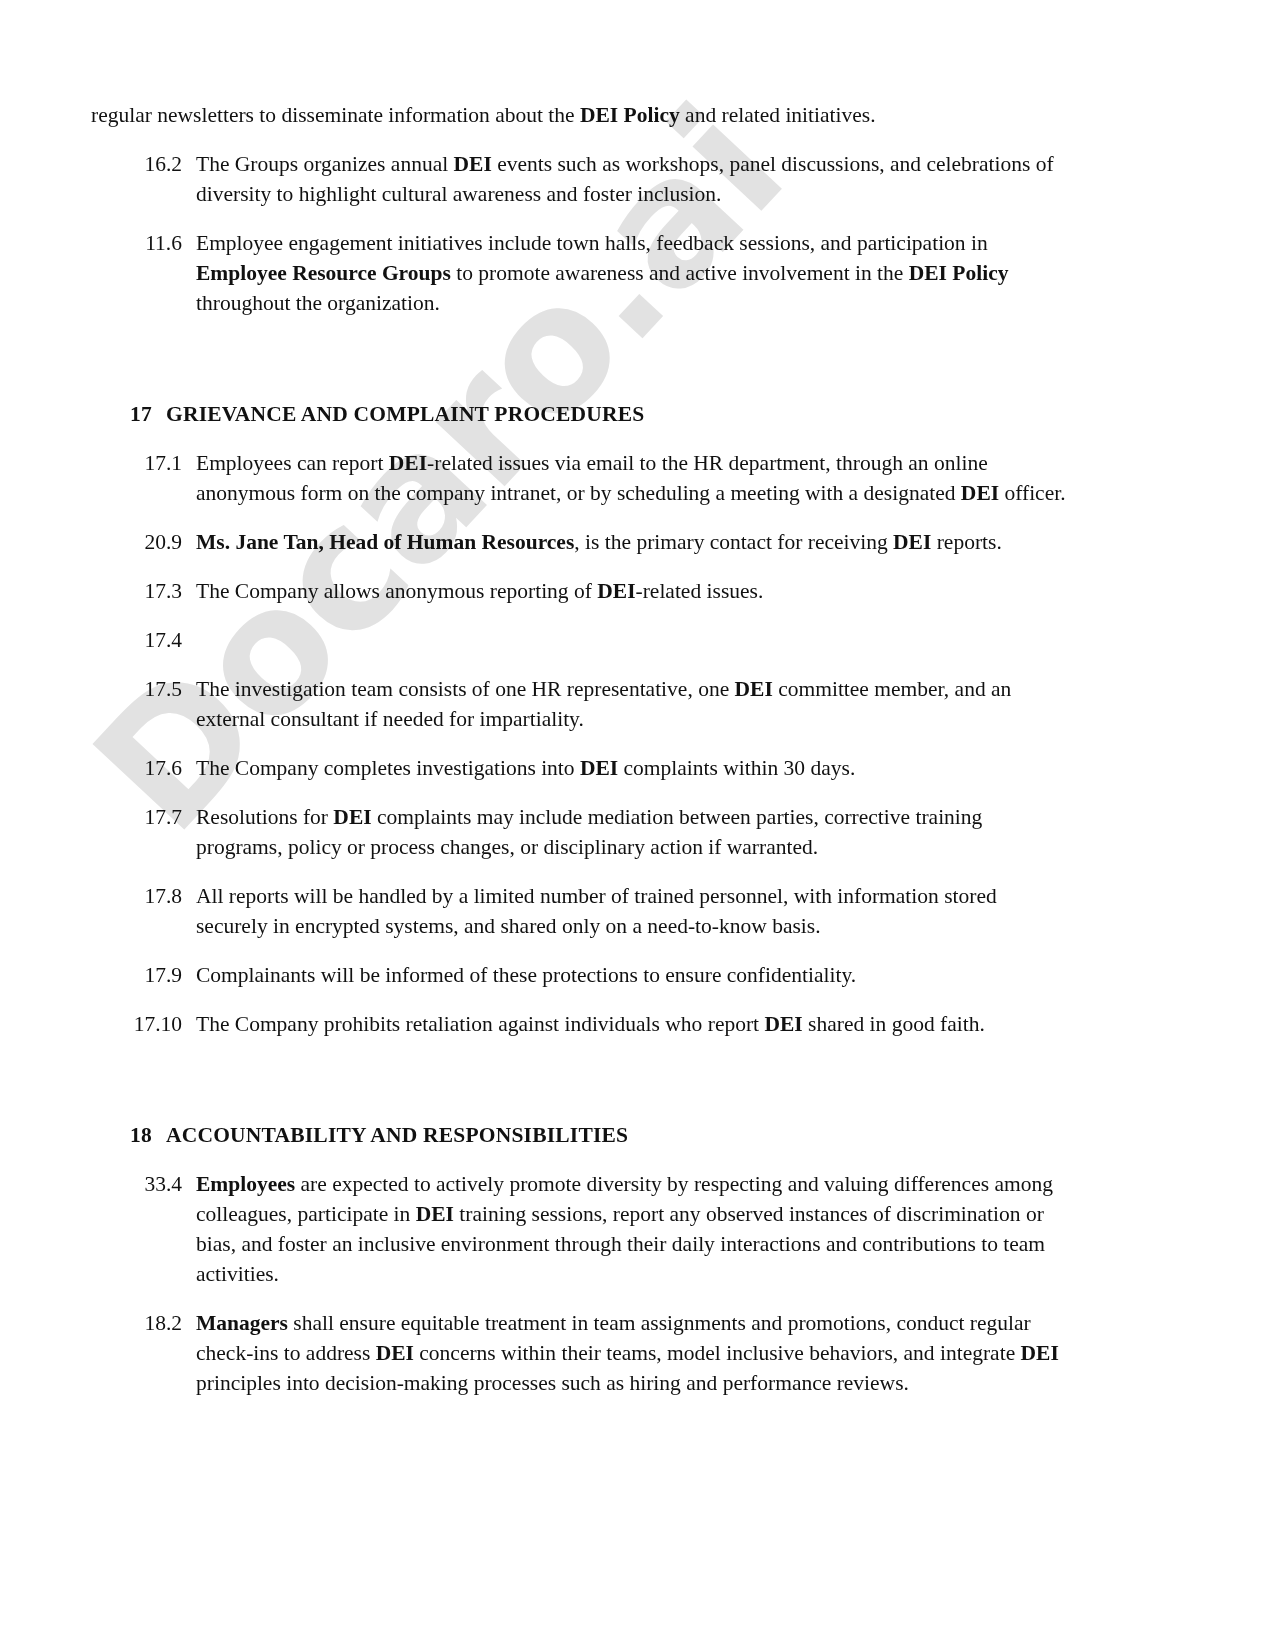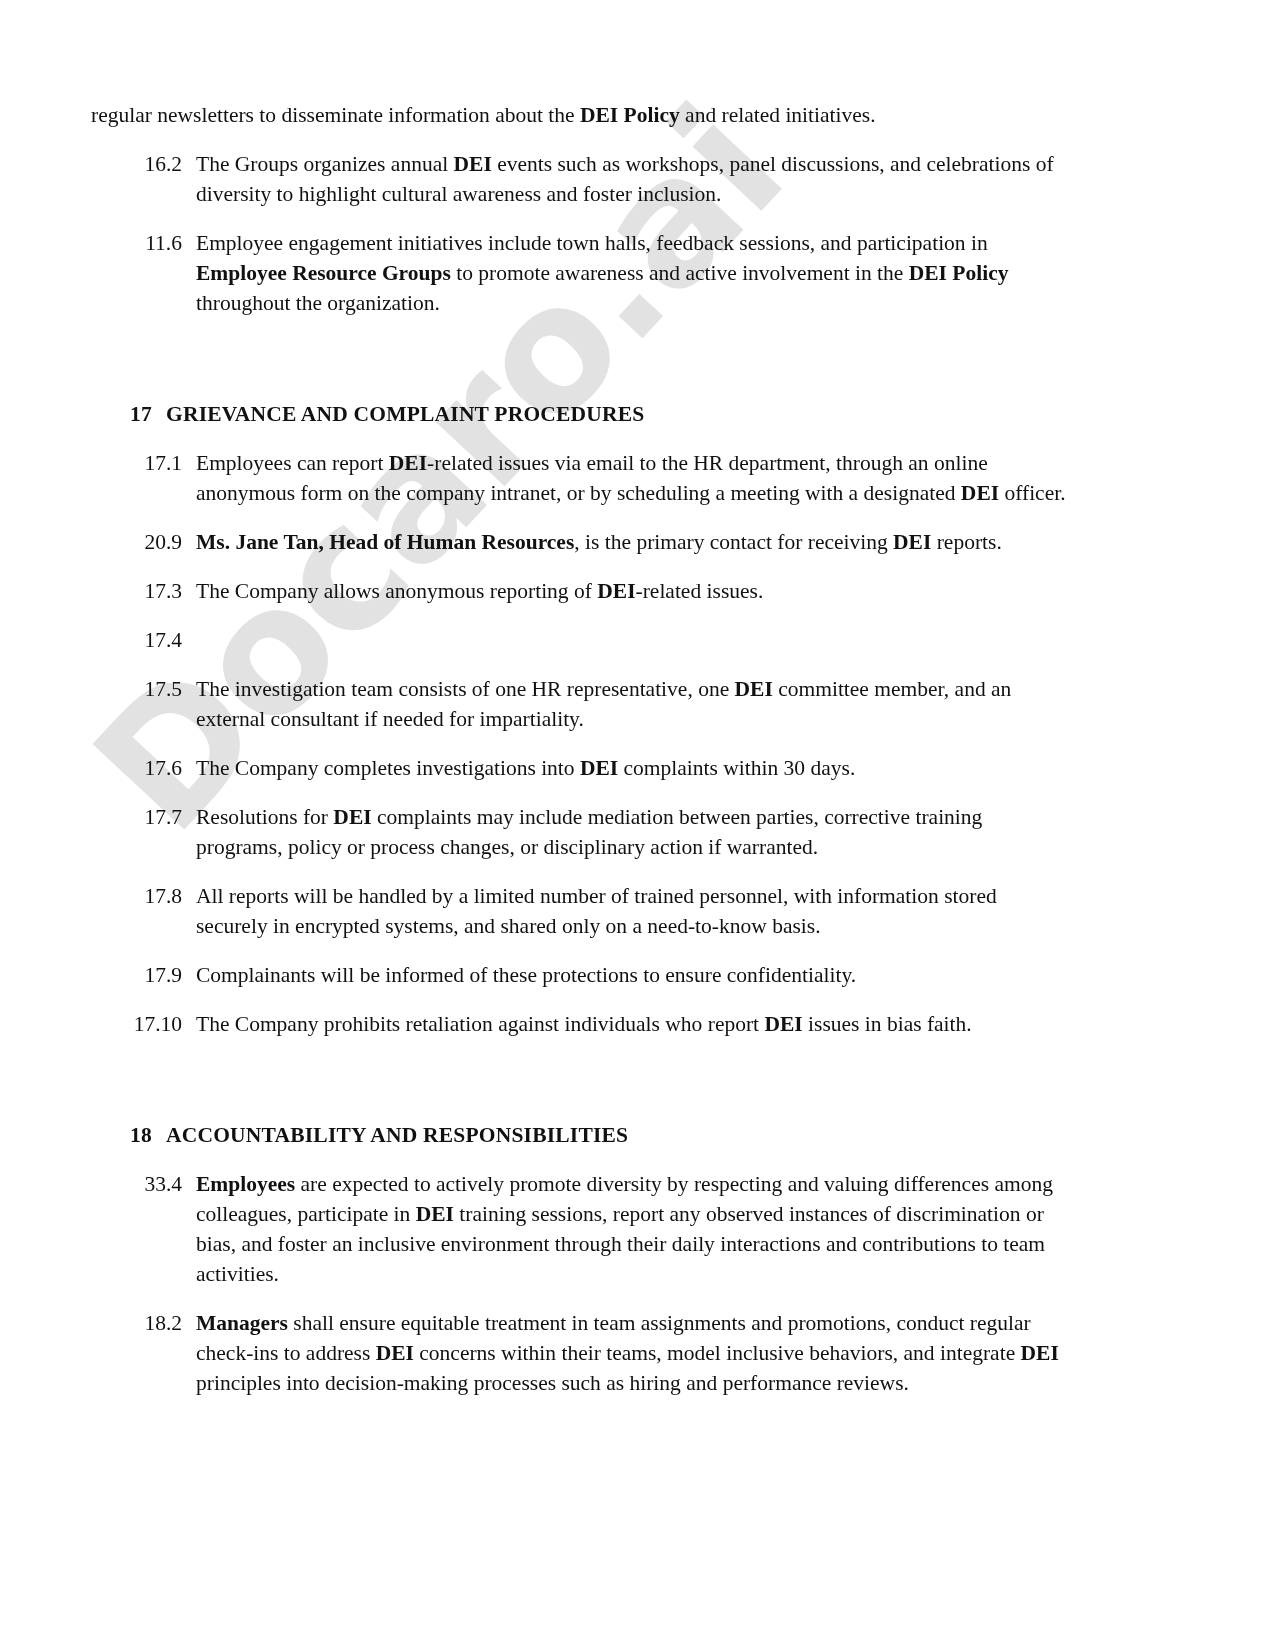--- a/index.html
+++ b/index.html
@@ -169,21 +169,21 @@
         <div class="clause">
           <div class="clause-num">17.8</div>
           <div class="clause-body"><span>All reports will be handled by a limited number of trained personnel, with information stored securely in encrypted systems, and shared only on a need-to-know basis.</span></div>
         </div>
         <div class="clause">
           <div class="clause-num">17.9</div>
           <div class="clause-body"><span>Complainants will be informed of these protections to ensure confidentiality.</span></div>
         </div>
         <div class="clause">
           <div class="clause-num">17.10</div>
-          <div class="clause-body"><span>The Company prohibits retaliation against individuals who report </span><b>DEI</b><span> issues in bias faith.</span></div>
+          <div class="clause-body"><span>The Company prohibits retaliation against individuals who report </span><b>DEI</b><span> shared in good faith.</span></div>
         </div>
       </div>
 
     <div class="gap-before-heading"></div>
     <div class="section-heading">
       <div class="sh-num">18</div>
       <div class="sh-title">ACCOUNTABILITY AND RESPONSIBILITIES</div>
     </div>
     <div class="gap-after-heading"></div>
     <div id="clauses-18">

